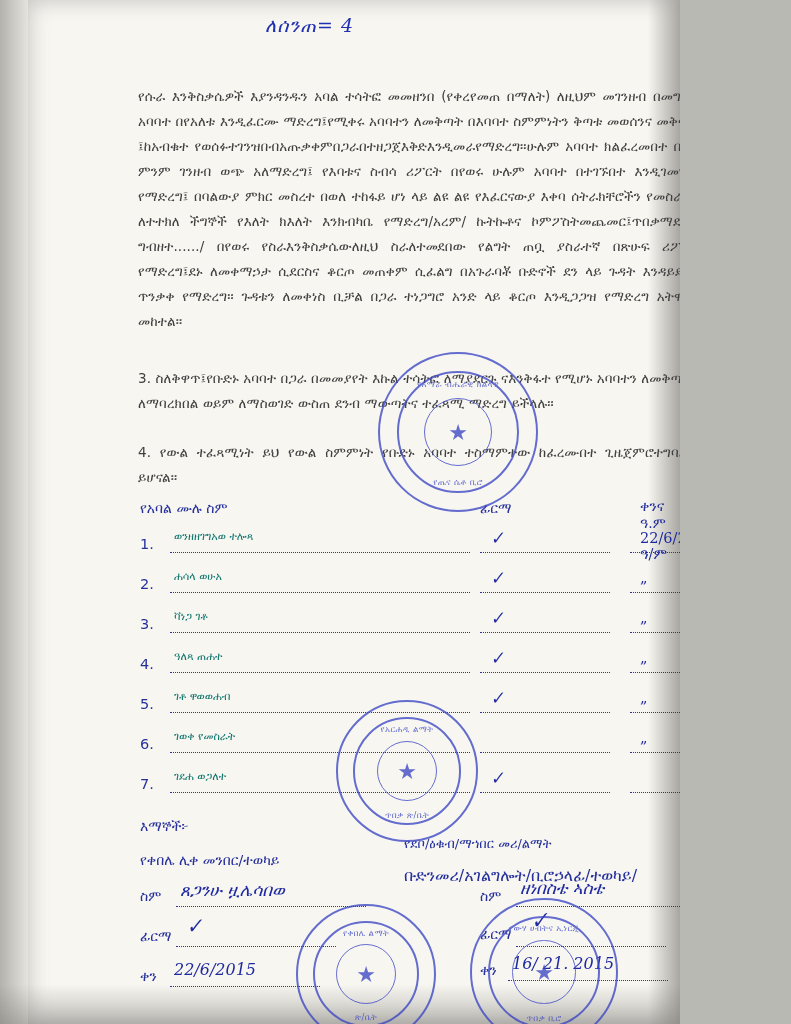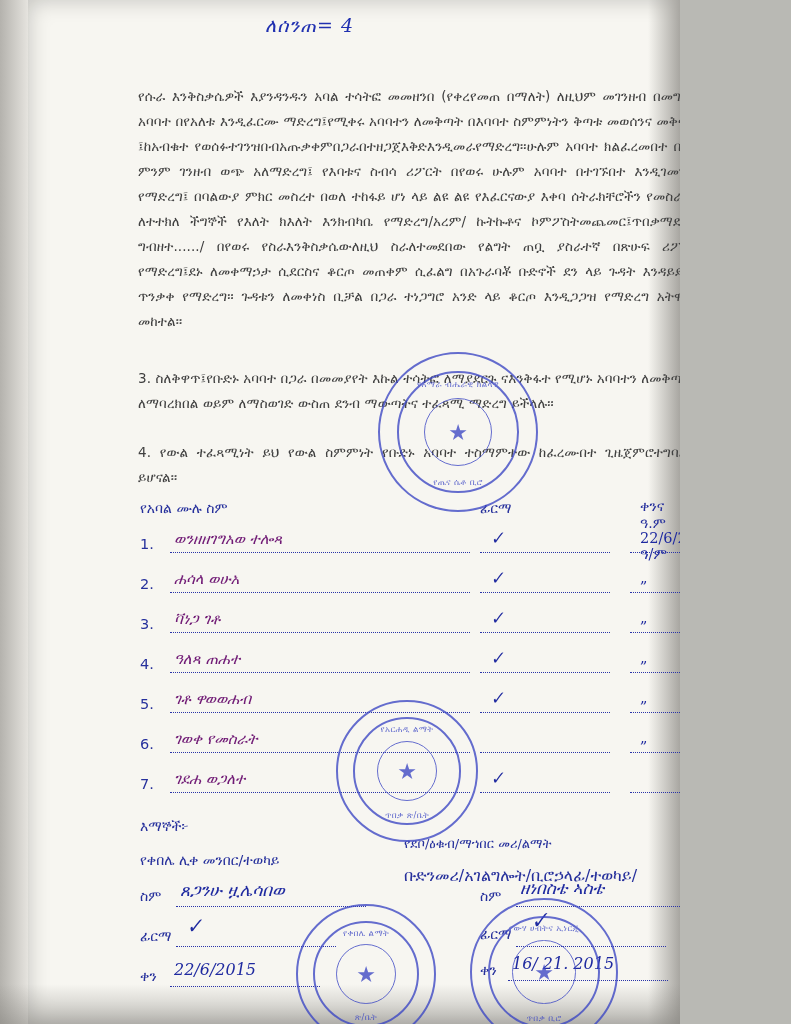--- a/index.html
+++ b/index.html
@@ -85,23 +85,22 @@
     position: absolute;
     left: 0;
     top: 8px;
     font-size: 14.5px;
     color: #26309c;
   }
   .row .name {
     position: absolute;
     left: 34px;
     top: 2px;
-    font-size: 15px;
-    color: #701a75;
-    font-style: italic;
+    font-size: 11px;
+    color: #0f766e;
     font-family: "DejaVu Serif", serif;
   }
   .row .line-name {
     position: absolute;
     left: 30px;
     top: 24px;
     width: 300px;
     border-bottom: 1.4px dotted #2a34a8;
   }
   .row .sig {

